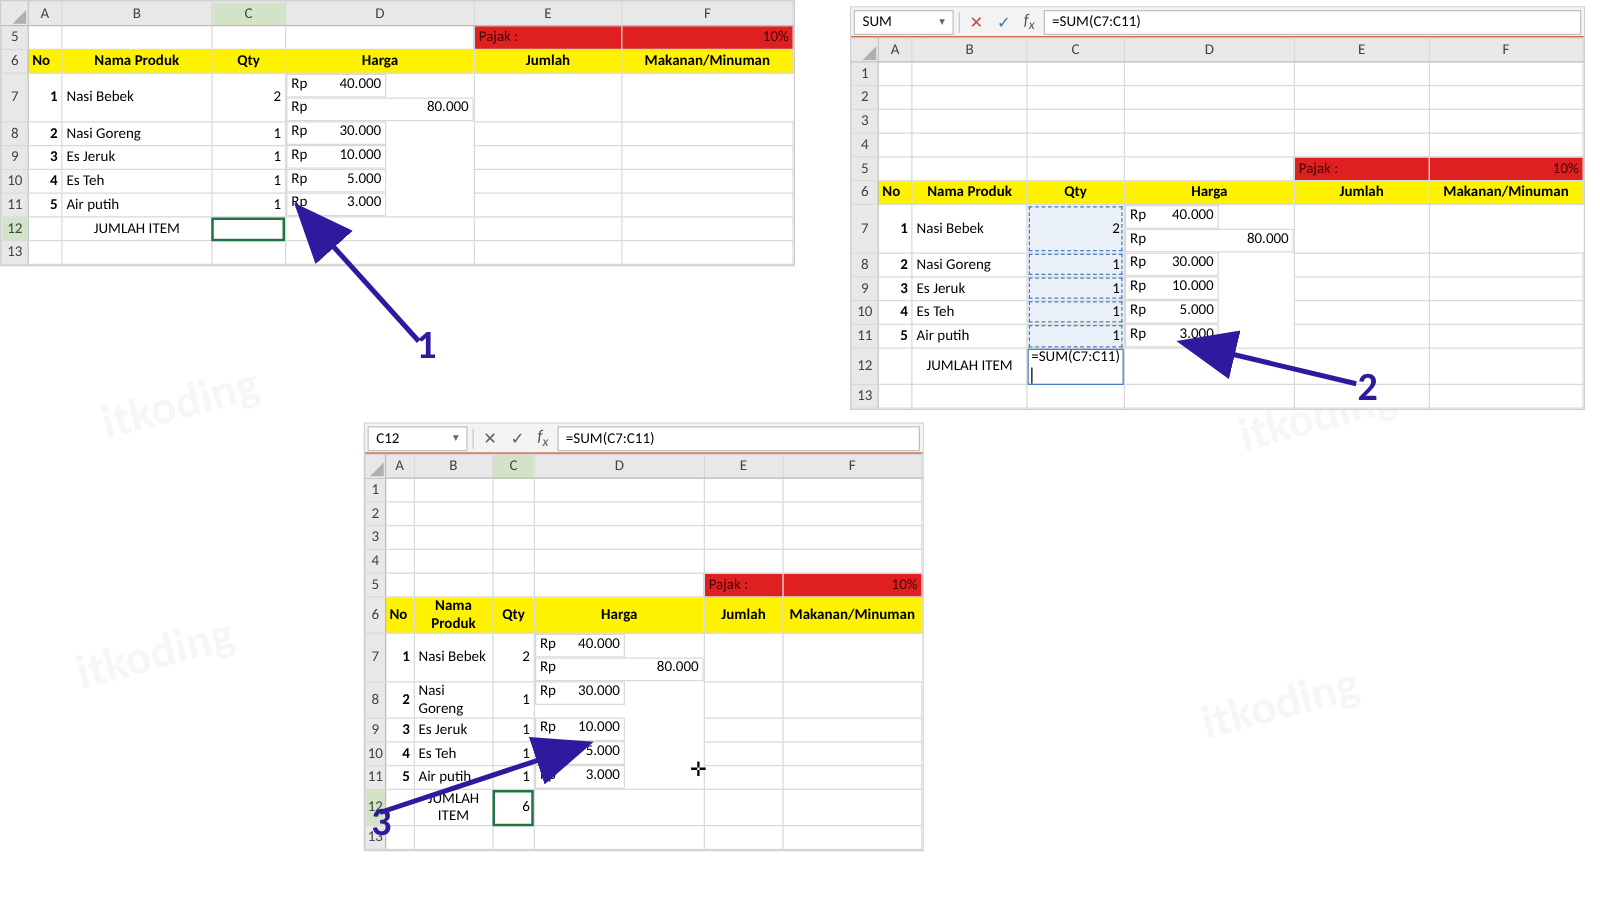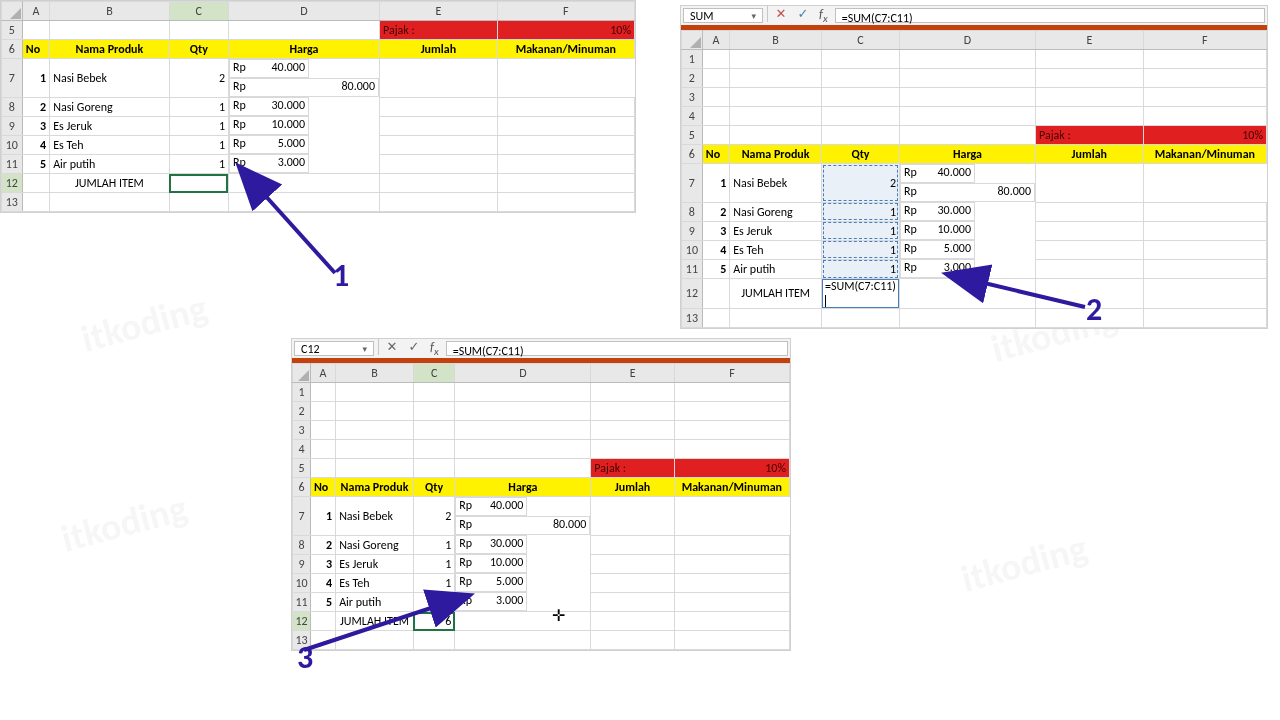--- a/index.html
+++ b/index.html
@@ -1,21 +1,21 @@
 <!DOCTYPE html>
 <html><head>
 <meta charset="utf-8">
 <style>
 * { box-sizing: border-box; margin: 0; padding: 0; }
 body { font-family: Calibri, Arial, sans-serif; font-size: 12px; background: #fff; width: 1280px; height: 720px; position: relative; }
 
 .watermark { position: absolute; color: rgba(100,100,100,0.06); font-size: 38px; font-weight: bold; transform: rotate(-15deg); pointer-events: none; z-index: 0; }
 
 .sheet { position: absolute; background: #fff; border: 1px solid #d0d0d0; z-index: 1; }
-.formula-bar { display: flex; background: #f3f3f3; border-bottom: 5px solid #c2410c; height: 24px; }
+.formula-bar { display: flex; align-items: center; background: #f3f3f3; border-bottom: 1px solid #c2410c; height: 24px; }
 .namebox { width: 80px; border: 1px solid #c0c0c0; background: #fff; padding: 2px 6px; font-size: 12px; margin: 2px; display: flex; justify-content: space-between; align-items: center; }
 .namebox-arrow { color: #666; font-size: 9px; }
 .fb-btn { width: 22px; text-align: center; color: #666; font-size: 13px; }
 .fb-sep { width:1px; height:16px; background:#c8c8c8; margin:0 2px; }
 .fx { font-style: italic; color: #555; padding: 0 5px; font-size: 13px; }
 .formula-input { flex: 1; border: 1px solid #c0c0c0; background: #fff; padding: 2px 6px; font-size: 12px; margin: 2px; }
 
 .grid { display: table; border-collapse: collapse; }
 .row { display: table-row; }
 .cell, .hcell, .rcell, .corner { display: table-cell; border: 1px solid #d9d9d9; height: 19px; vertical-align: middle; }
@@ -316,21 +316,21 @@
         <div class="cell " style="width:30px"></div>
         <div class="cell " style="width:110px"></div>
         <div class="cell " style="width:65px"></div>
         <div class="cell " style="width:75px"></div>
         <div class="cell " style="width:135px"></div>
         <div class="cell " style="width:130px"></div>
       </div>
     </div>
   </div>
 
-<div class="sheet" id="panel3" style="top:338px;left:291px;width:500px;">
+<div class="sheet" id="panel3" style="top:338px;left:291px;width:448px;">
     <div class="formula-bar">
       <div class="namebox">
         <span>C12</span>
         <span class="namebox-arrow">▾</span>
       </div>
       <div class="fb-sep"></div>
       <div class="fb-btn">✕</div>
       <div class="fb-btn">✓</div>
       <div class="fx">f<sub>x</sub></div>
       <div class="formula-input">=SUM(C7:C11)</div>

